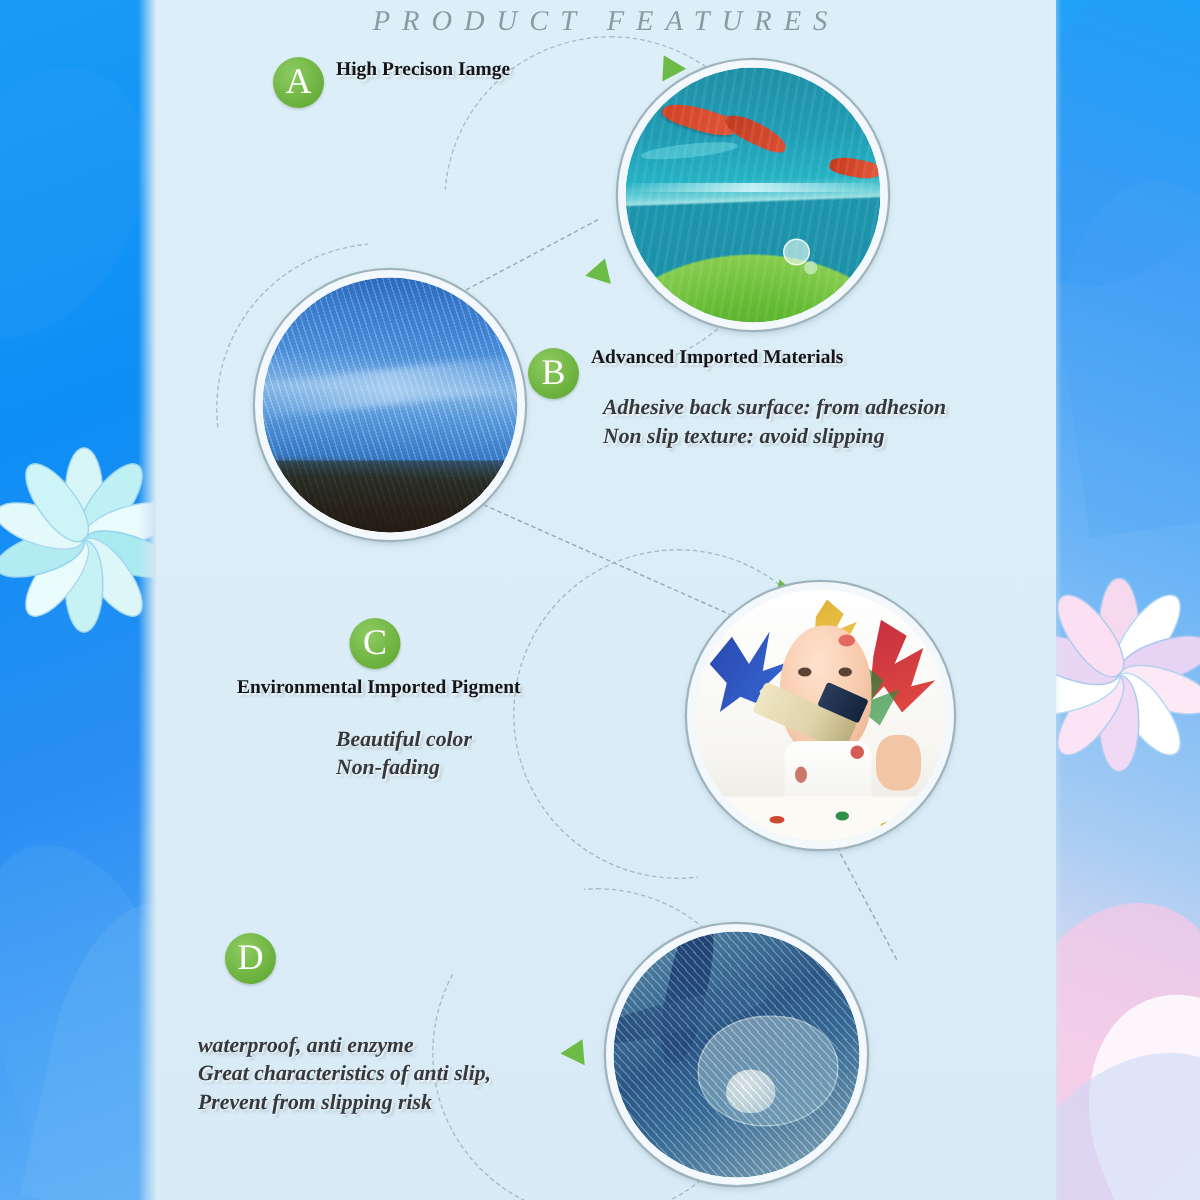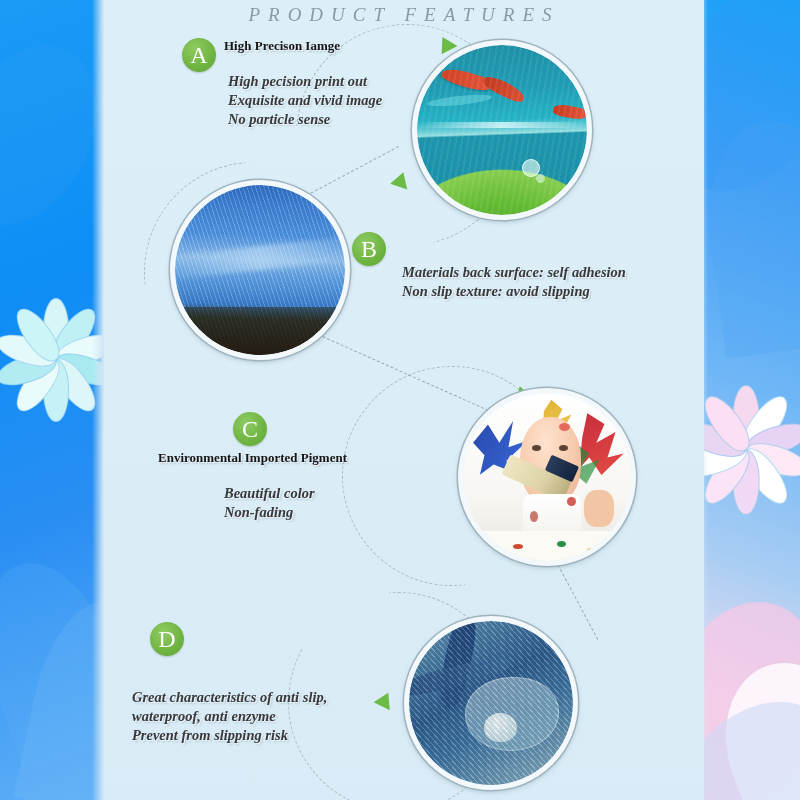--- a/index.html
+++ b/index.html
@@ -163,25 +163,20 @@
     <div class="dashring" style="left:184px;top:592px;width:218px;height:218px;clip-path:polygon(0 26%,46% 26%,46% 0,100% 0,100% 100%,0 100%);"></div>
 
     <div class="conn" style="left:193px;top:200px;width:115px;transform:rotate(-28deg);"></div>
 
     <div class="conn" style="left:196px;top:326px;width:266px;transform:rotate(24deg);"></div>
 
     <div class="conn" style="left:452px;top:560px;width:90px;transform:rotate(62deg);"></div>
 
     <div class="badge" style="left:78px;top:38px;">A</div>
     <div class="head" style="left:120px;top:38px;">High Precison Iamge</div>
-    <div class="lines" style="left:124px;top:72px;">
-      <div>High pecision print out</div>
-      <div>Exquisite and vivid image</div>
-      <div>No particle sense</div>
-    </div>
     <div class="arrow" style="left:333px;top:36px;transform:rotate(-28deg);"></div>
 
     <div class="circ" style="left:308px;top:40px;width:180px;height:180px;">
       <div class="ph" style="background:
              radial-gradient(ellipse 120% 85% at 50% 118%, #4aa02c 0%, #63bb33 30%, #86cc4e 52%, rgba(134,204,78,0) 53%),
              linear-gradient(178deg,#1e8fa5 0%,#1f9cb4 26%,#25b2c4 44%,#6fd0d8 50%,#9adfe0 52%,#1c95ac 53%,#1b8ea6 100%);">
         <div style="position:absolute;left:14%;top:16%;width:30%;height:9%;background:linear-gradient(96deg,#d14124,#e0563a);border-radius:60% 20% 50% 30%;transform:rotate(18deg);box-shadow:0 1px 2px rgba(0,0,0,.25);"></div>
         <div style="position:absolute;left:38%;top:22%;width:26%;height:8%;background:linear-gradient(96deg,#c03a20,#db4f32);border-radius:40% 60% 30% 50%;transform:rotate(24deg);"></div>
         <div style="position:absolute;left:80%;top:36%;width:20%;height:7%;background:linear-gradient(96deg,#c4381f,#e6573a);border-radius:50% 30% 50% 30%;transform:rotate(12deg);"></div>
         <div style="position:absolute;left:6%;top:30%;width:38%;height:5%;background:rgba(120,225,230,.45);border-radius:50%;transform:rotate(-6deg);"></div>
@@ -196,22 +191,23 @@
       <div class="ph" style="background:
              linear-gradient(182deg,#2f6fc4 0%,#3d82d8 12%,#4e96e6 30%,#8cc0f2 44%,#5fa3e8 54%,#3a80d2 70%,#2b3a33 78%,#2a2018 100%);">
         <div style="position:absolute;inset:0;background:repeating-linear-gradient(72deg,rgba(255,255,255,.16) 0 1px,rgba(0,0,0,.07) 1px 4px);"></div>
         <div style="position:absolute;left:-10%;top:36%;width:120%;height:14%;background:linear-gradient(90deg,rgba(255,255,255,.0),rgba(200,228,250,.55),rgba(255,255,255,.0));transform:rotate(-6deg);filter:blur(2px);"></div>
         <div style="position:absolute;left:0;top:72%;width:100%;height:30%;background:linear-gradient(180deg,rgba(42,48,38,.55),#241b12);"></div>
       </div>
     </div>
     <div class="arrow" style="left:288px;top:172px;transform:rotate(18deg);"></div>
 
     <div class="badge" style="left:248px;top:232px;">B</div>
+    <div class="head" style="left:290px;top:230px;">Advanced Imported Materials</div>
     <div class="lines" style="left:298px;top:263px;">
-      <div>Materials back surface: self adhesion</div>
+      <div>Adhesive back surface: from adhesion</div>
       <div>Non slip texture: avoid slipping</div>
     </div>
 
     <div class="badge" style="left:129px;top:412px;">C</div>
     <div class="head" style="left:54px;top:450px;">Environmental Imported Pigment</div>
     <div class="lines" style="left:120px;top:484px;">
       <div>Beautiful color</div>
       <div>Non-fading</div>
     </div>
     <div class="arrow" style="left:409px;top:386px;transform:rotate(-18deg);"></div>
@@ -235,22 +231,22 @@
         <div style="position:absolute;left:0;top:82%;width:100%;height:18%;background:#fbfaf5;"></div>
         <div style="position:absolute;left:10%;top:86%;width:8px;height:6px;background:#2a6fd0;border-radius:50%;"></div>
         <div style="position:absolute;left:30%;top:90%;width:10px;height:5px;background:#d0482f;border-radius:50%;"></div>
         <div style="position:absolute;left:56%;top:88%;width:9px;height:6px;background:#2f8f44;border-radius:50%;"></div>
         <div style="position:absolute;left:74%;top:92%;width:11px;height:5px;background:#e0a822;border-radius:50%;"></div>
       </div>
     </div>
 
     <div class="badge" style="left:46px;top:622px;">D</div>
     <div class="lines" style="left:28px;top:688px;">
+      <div>waterproof, anti enzyme</div>
       <div>Great characteristics of anti slip,</div>
-      <div>waterproof, anti enzyme</div>
       <div>Prevent from slipping risk</div>
     </div>
     <div class="arrow" style="left:272px;top:692px;transform:rotate(26deg);"></div>
 
     <div class="circ" style="left:300px;top:616px;width:174px;height:174px;">
       <div class="ph" style="background:linear-gradient(150deg,#6e9ab4 0%,#4a7fa8 20%,#2f5f92 42%,#3d75a4 60%,#6f9cb8 82%,#9ab9c9 100%);">
         <div style="position:absolute;left:22%;top:-6%;width:16%;height:60%;background:linear-gradient(180deg,#1b3f76,#28548b);transform:rotate(12deg);border-radius:40%;opacity:.85;"></div>
         <div style="position:absolute;left:-8%;top:28%;width:70%;height:12%;background:linear-gradient(90deg,#234a80,#3e72a4);transform:rotate(-14deg);border-radius:40%;opacity:.7;"></div>
         <div style="position:absolute;left:40%;top:46%;width:60%;height:10%;background:linear-gradient(90deg,#2a5a8e,#4f85ae);transform:rotate(8deg);border-radius:40%;opacity:.6;"></div>
         <div style="position:absolute;left:34%;top:34%;width:56%;height:44%;border-radius:50% 46% 52% 48%;background:linear-gradient(160deg,rgba(200,225,235,.55),rgba(150,195,215,.45));border:1px solid rgba(230,245,250,.5);"></div>

